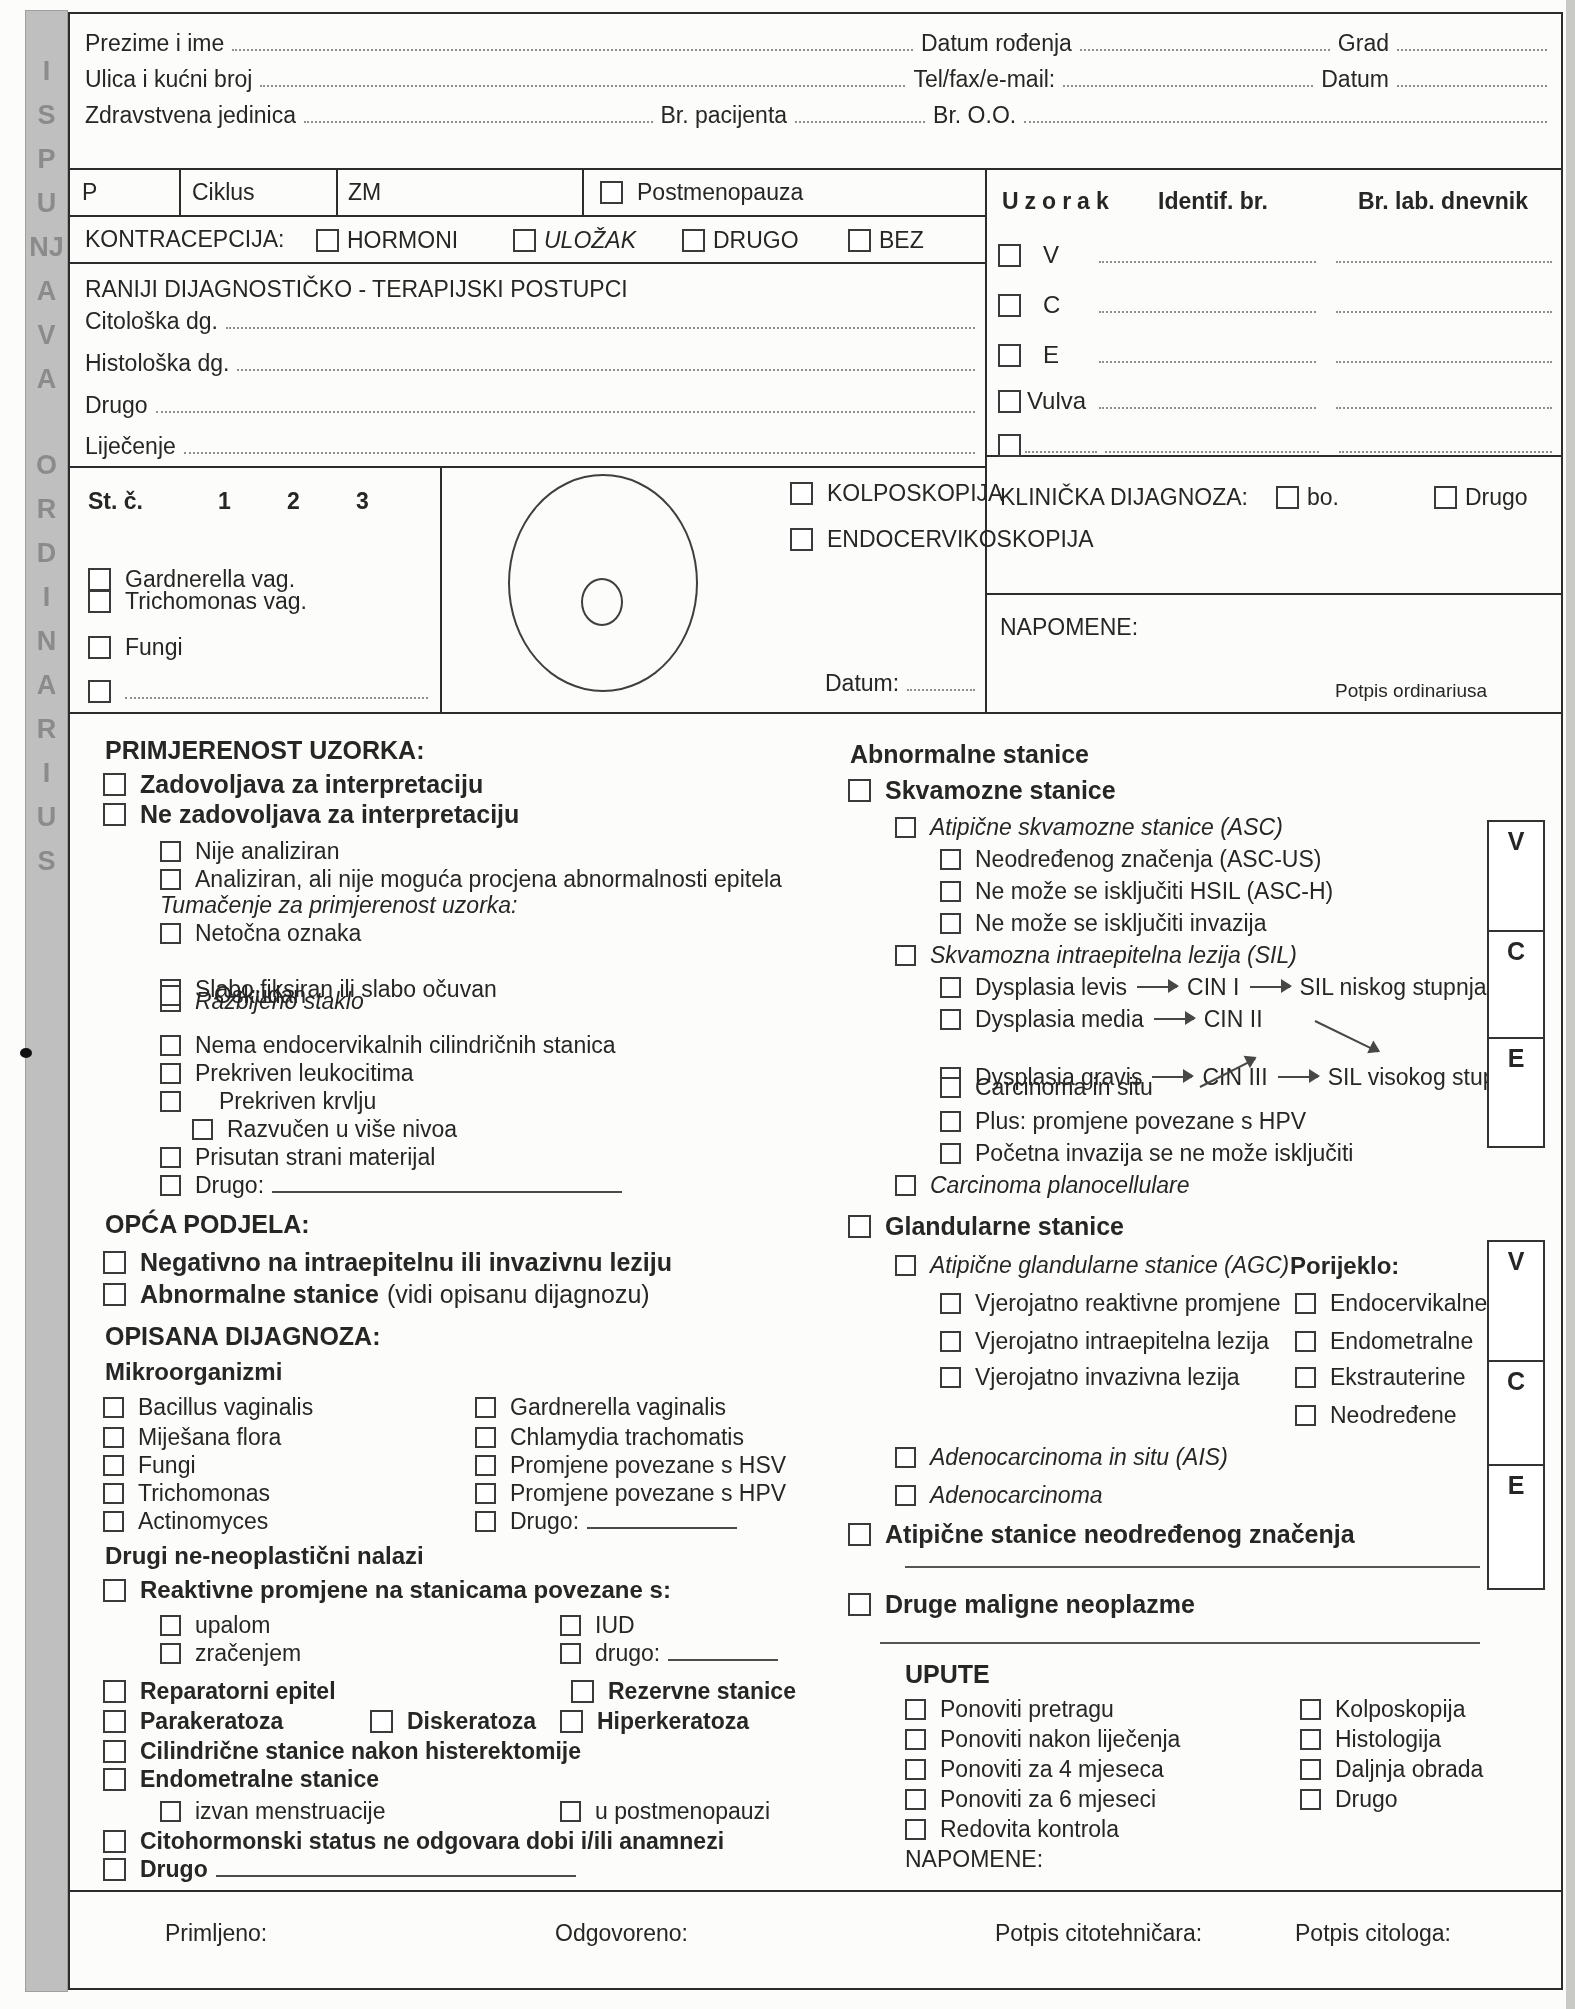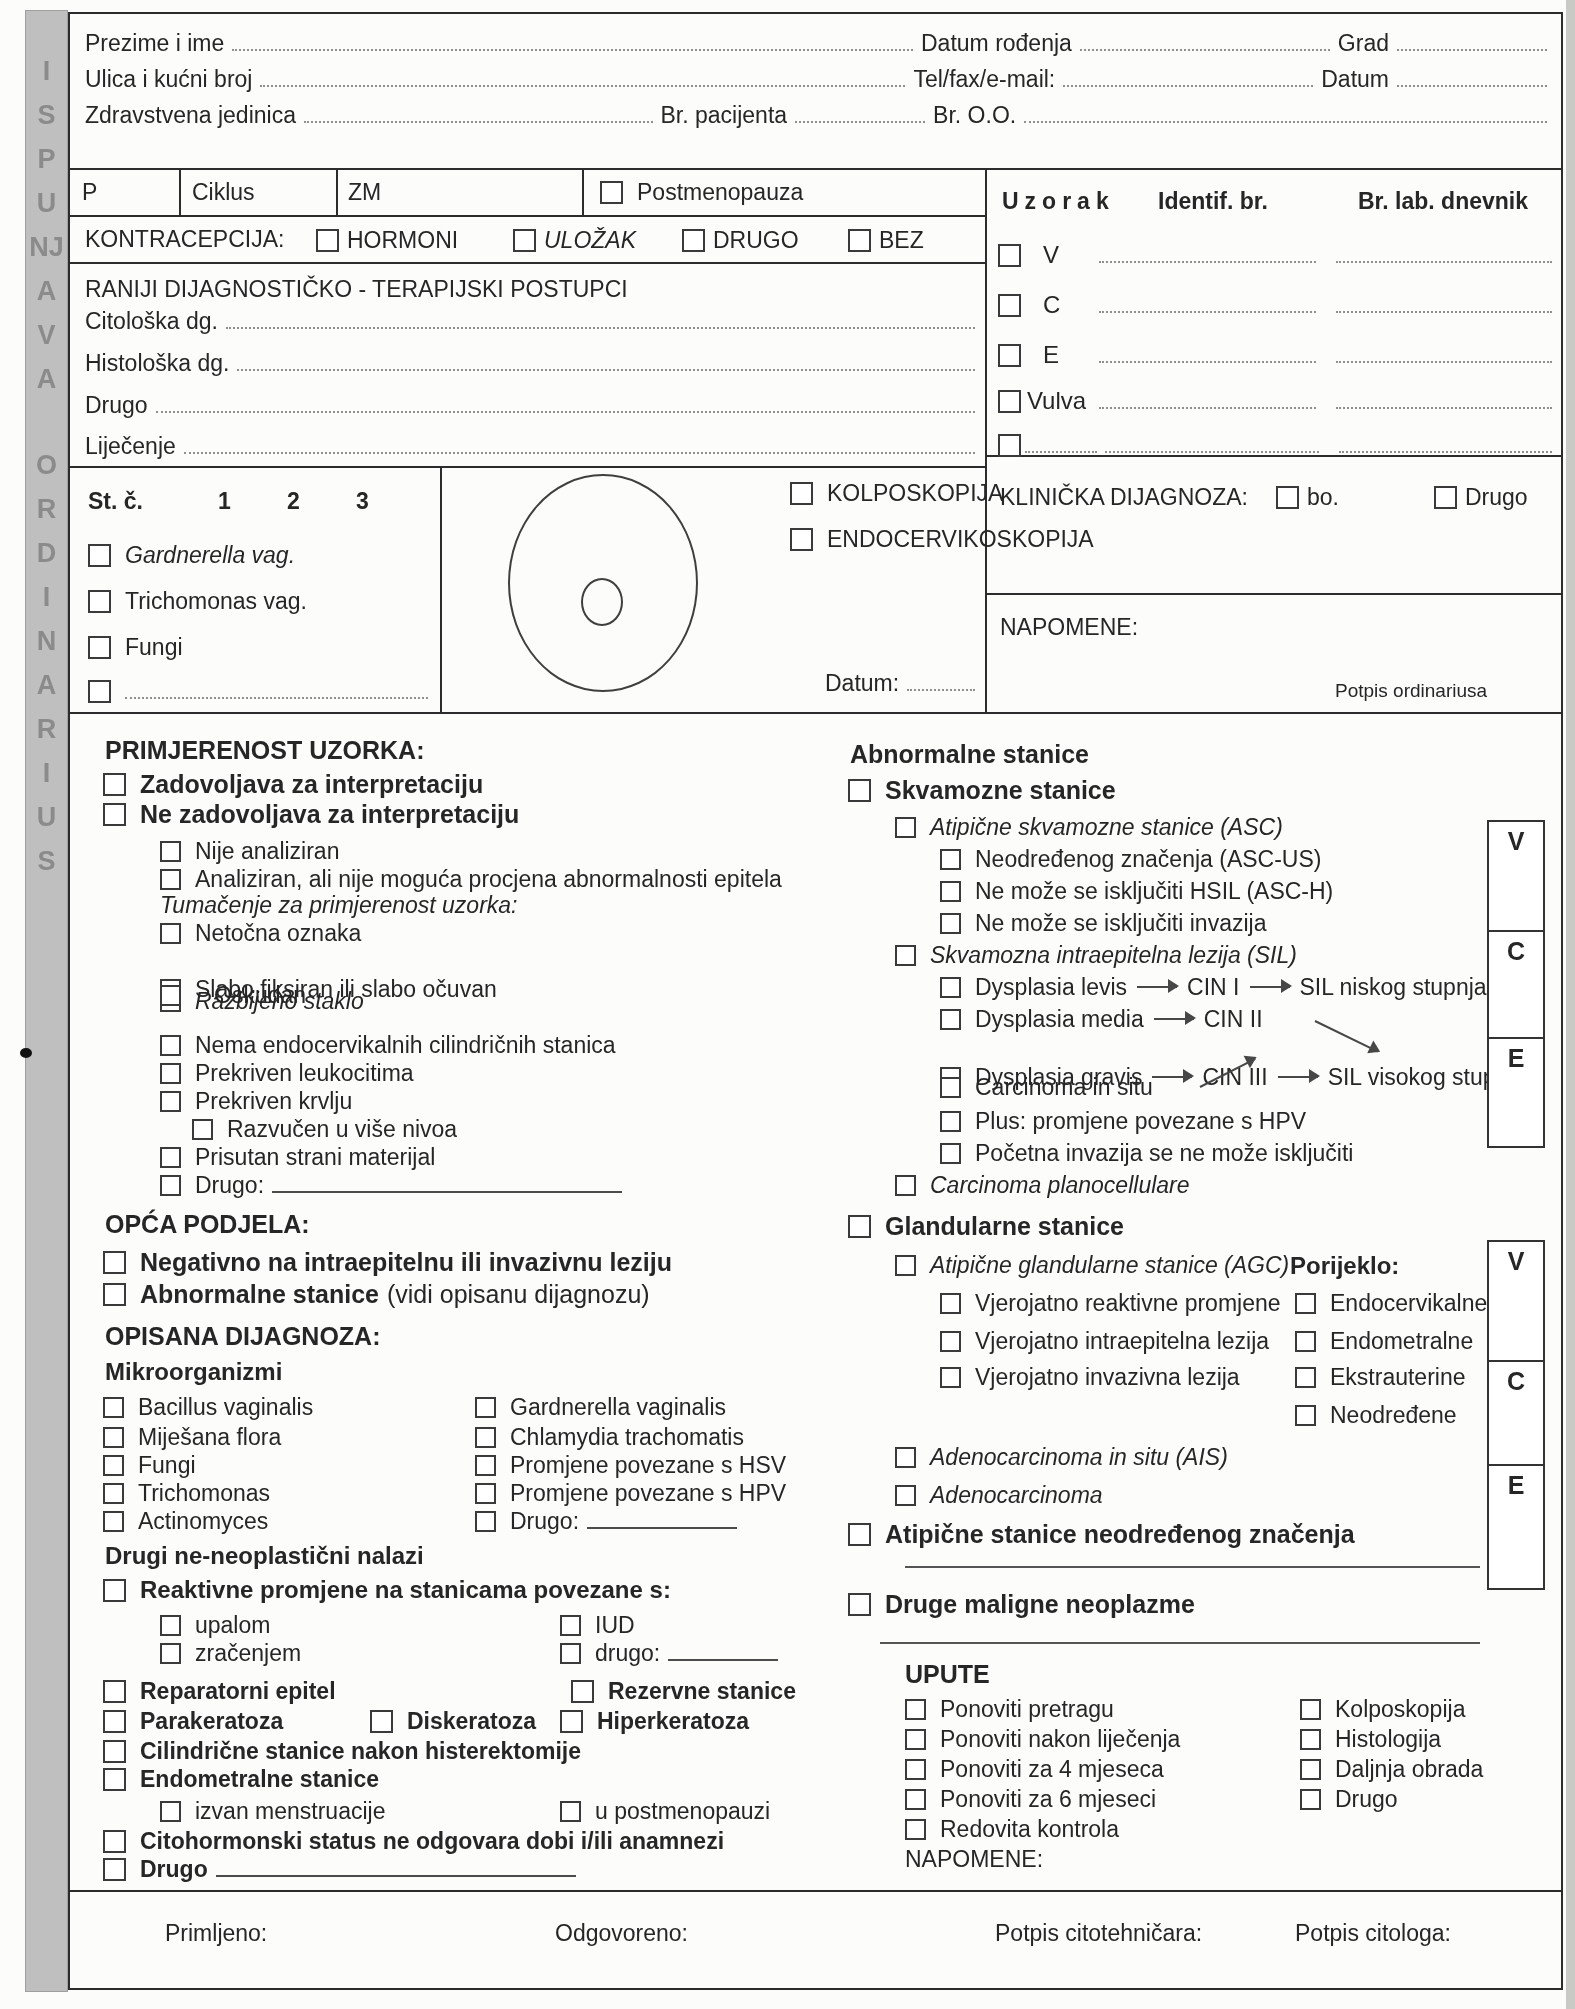--- a/index.html
+++ b/index.html
@@ -204,21 +204,21 @@
     <span class="ml8">Drugo</span>
   </div>
 
   <div class="abs" style="left:1000px;top:614px;"><span>NAPOMENE:</span></div>
   <div class="abs f19" style="left:1335px;top:680px;"><span>Potpis ordinariusa</span></div>
 
   <div class="abs b" style="left:88px;top:488px;"><span>St. č.</span></div>
   <div class="abs b" style="left:218px;top:488px;"><span>1</span></div>
   <div class="abs b" style="left:287px;top:488px;"><span>2</span></div>
   <div class="abs b" style="left:356px;top:488px;"><span>3</span></div>
-  <div class="row" style="left:88px;top:540px;height:30px;font-style:italic;">
+  <div class="row" style="left:88px;top:564px;height:30px;">
     <span class="cb"></span>
     <span class="ml">Gardnerella vag.</span>
   </div>
   <div class="row" style="left:88px;top:586px;height:30px;">
     <span class="cb"></span>
     <span class="ml">Trichomonas vag.</span>
   </div>
   <div class="row" style="left:88px;top:632px;height:30px;">
     <span class="cb"></span>
     <span class="ml">Fungi</span>
@@ -278,21 +278,21 @@
     <span class="ml">Oskudan</span>
   </div>
   <div class="row" style="left:160px;top:1032px;height:26px;">
     <span class="cb sm"></span>
     <span class="ml">Nema endocervikalnih cilindričnih stanica</span>
   </div>
   <div class="row" style="left:160px;top:1060px;height:26px;">
     <span class="cb sm"></span>
     <span class="ml">Prekriven leukocitima</span>
   </div>
-  <div class="row" style="left:160px;top:1088px;height:26px;">
+  <div class="row" style="left:160px;top:1088px;height:26px;gap:24px;">
     <span class="cb sm"></span>
     <span class="ml">Prekriven krvlju</span>
   </div>
   <div class="row" style="left:160px;top:1116px;height:26px;padding-left:32px;">
     <span class="cb sm"></span>
     <span class="ml">Razvučen u više nivoa</span>
   </div>
   <div class="row" style="left:160px;top:1144px;height:26px;">
     <span class="cb sm"></span>
     <span class="ml">Prisutan strani materijal</span>

